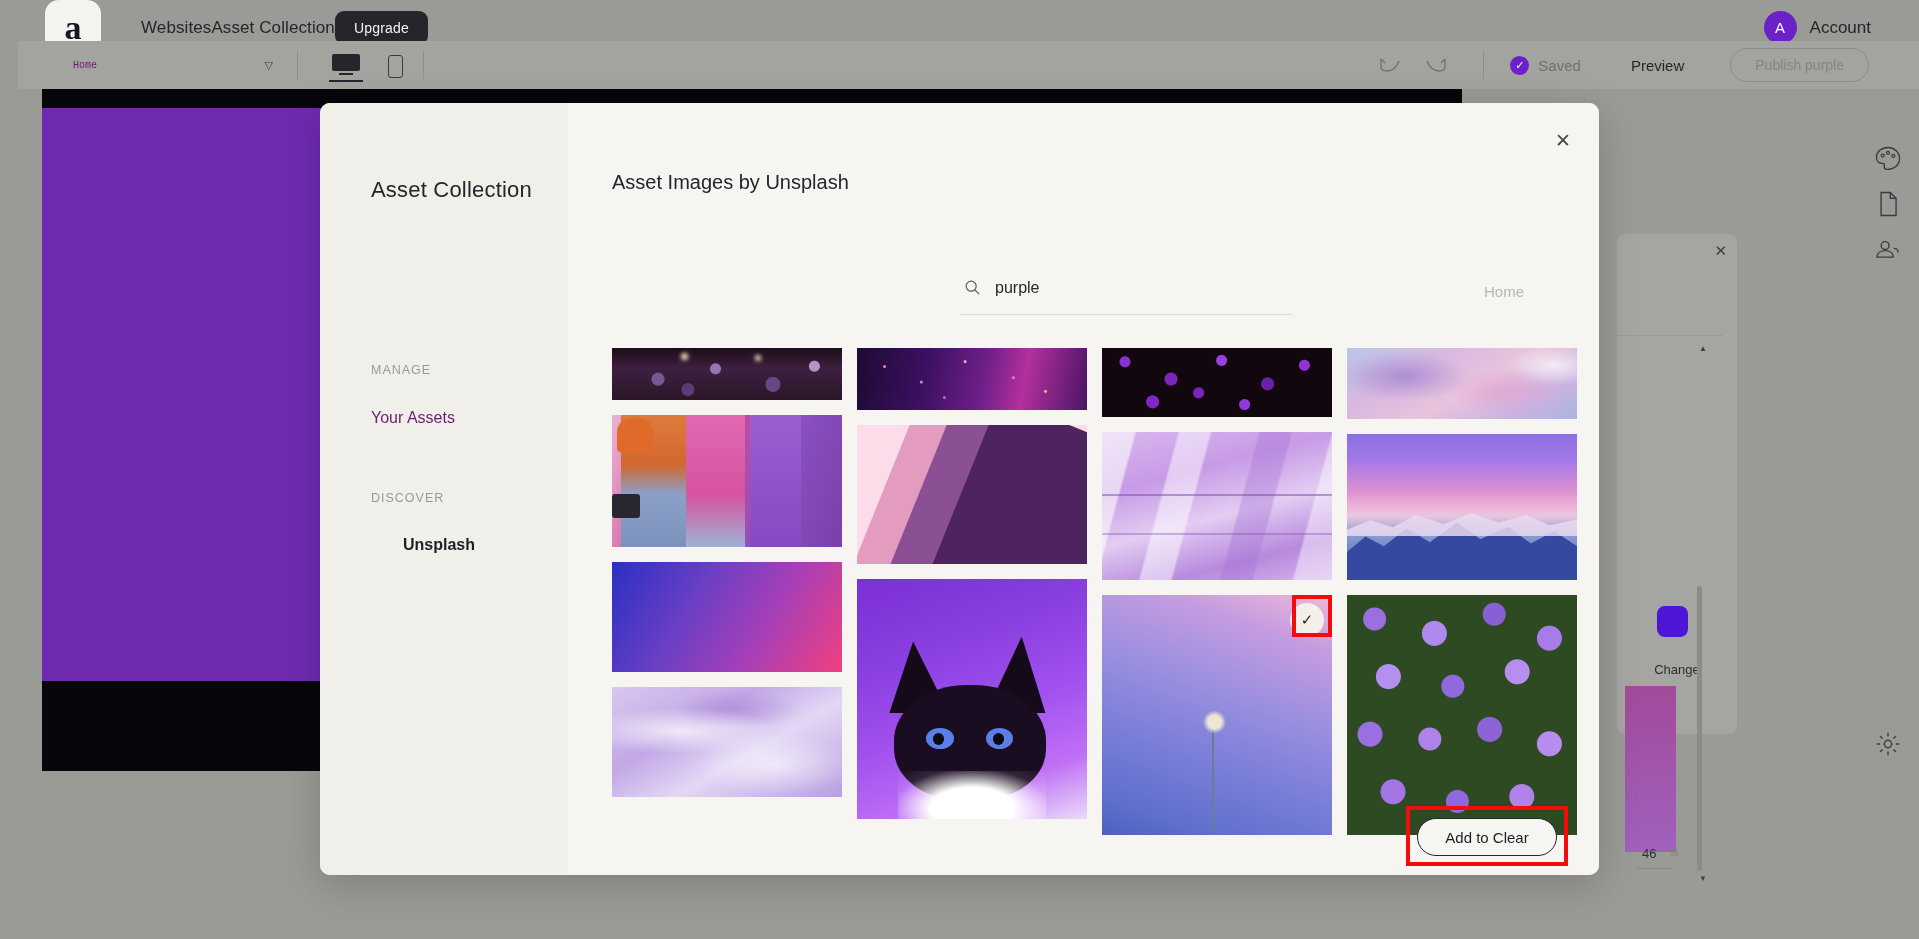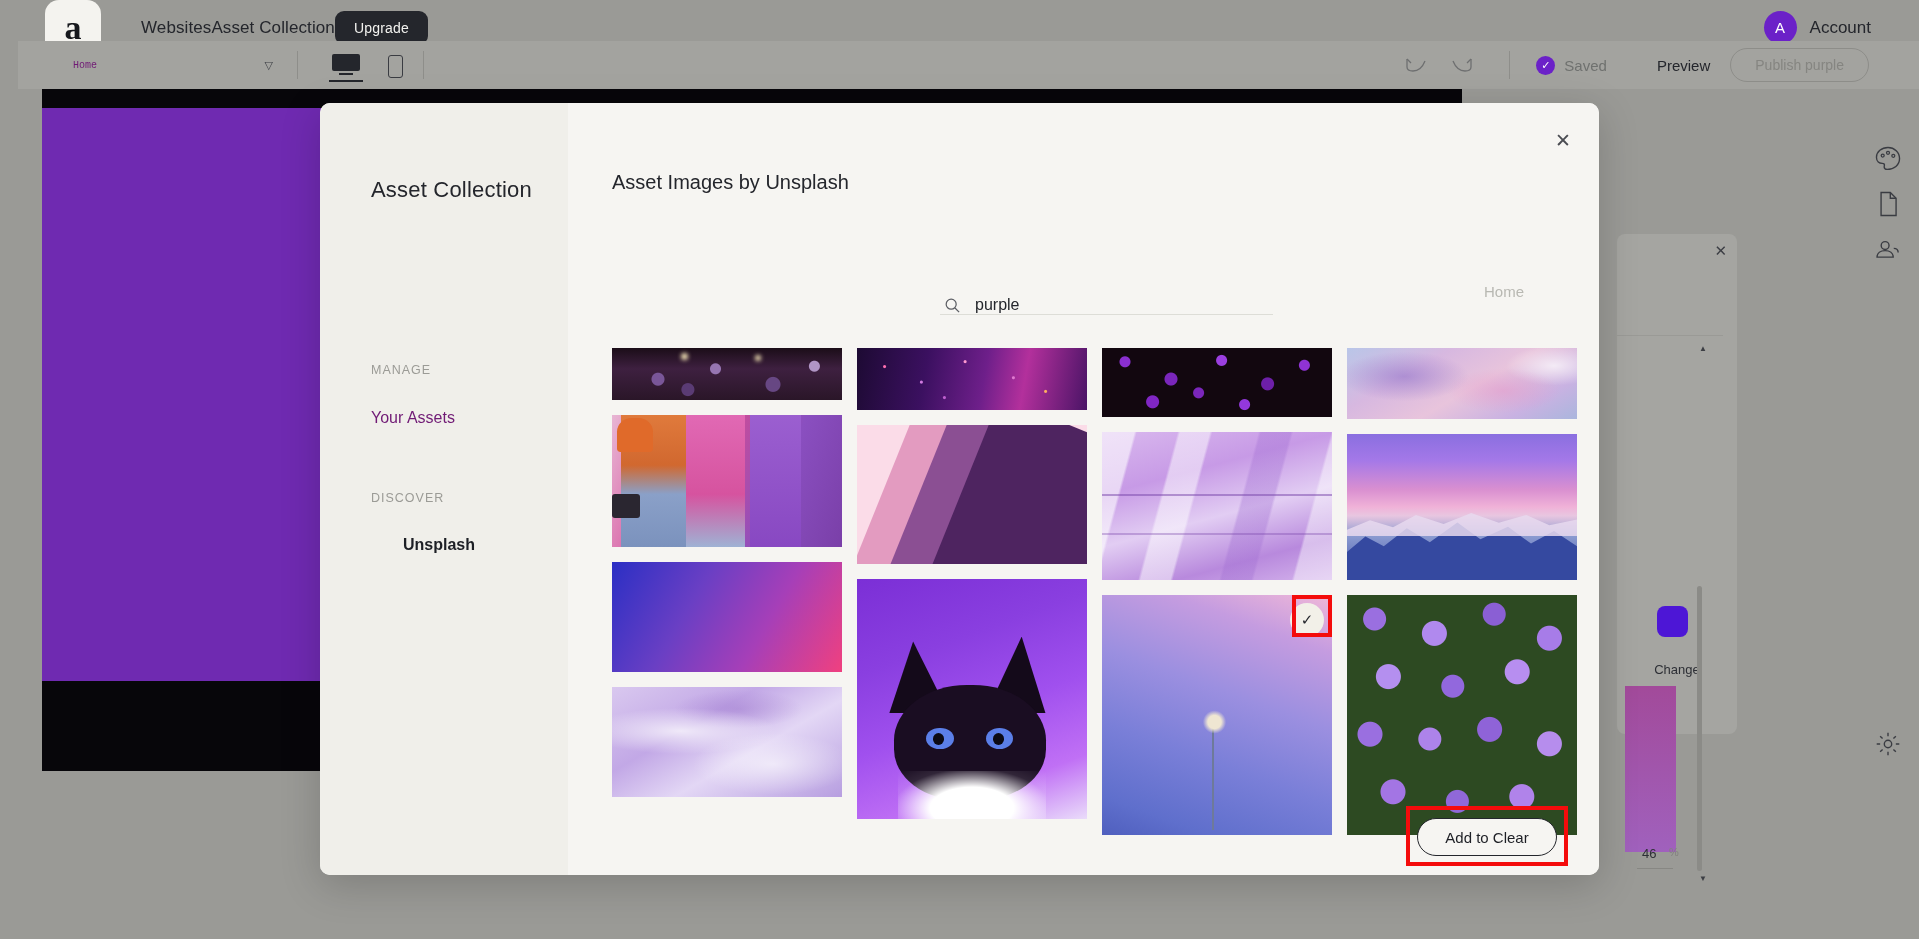--- a/index.html
+++ b/index.html
@@ -52,21 +52,21 @@
   .dev-desktop-underline { position:absolute; left:-3px; top:28px; width:34px; height:2px; background:#24262c; }
   .dev-mobile { width:15px; height:23px; border:1.6px solid #3a3c42; border-radius:3px; margin-top:3px; }
   .subbar-right { margin-left: auto; display: flex; align-items: center; gap: 0; margin-right: 50px; }
   .undo-redo { display: flex; gap: 16px; align-items: center; margin-right: 22px; opacity: .5; }
   .saved-wrap { display: flex; align-items: center; gap: 9px; margin-right: 50px; }
   .saved-dot {
     width: 19px; height: 19px; border-radius: 50%; background: #6b21c8;
     display:flex; align-items:center; justify-content:center; color:#fff; font-size:11px;
   }
   .saved-text { font-size: 15px; color: #6f716f; }
-  .preview-text { font-size: 15px; color: #24262c; margin-right: 20px; }
+  .preview-text { font-size: 15px; color: #24262c; margin-right: 46px; }
   .publish-btn {
     border: 1px solid #8d8d89; border-radius: 18px; padding: 8px 24px;
     font-size: 14px; color: #858581;
   }
 
   
   .canvas-black-top { position:absolute; left:42px; top:89px; width:1420px; height:19px; background:#07060a; }
   .canvas-purple { position:absolute; left:42px; top:108px; width:1420px; height:573px; background:#6f2ab1; }
   .canvas-black-bot { position:absolute; left:42px; top:681px; width:1420px; height:90px; background:#07060a; }
   .canvas-scrollbar { position:absolute; left:1464px; top:108px; width:7px; height:140px; background:#c9c9c5; border-radius:4px; }
@@ -103,21 +103,21 @@
   }
   .modal-side { width:248px; background:#f0efea; position:relative; }
   .modal-title { position:absolute; left:51px; top:74px; font-size:22px; color:#24262c; letter-spacing:.2px; }
   .side-group-label { position:absolute; left:51px; font-size:12.5px; color:#9b9b96; letter-spacing:1px; }
   .side-item { position:absolute; left:51px; font-size:16px; color:#701a75; }
   .side-item.active { font-weight:700; color:#1d1f25; }
 
   .modal-main { flex:1; position:relative; background:#f6f5f2; }
   .modal-close { position:absolute; right:28px; top:28px; font-size:19px; color:#4a4c52; line-height:1; }
   .panel-title { position:absolute; left:44px; top:68px; font-size:20px; color:#24262c; }
-  .search-wrap { position:absolute; left:372px; top:176px; width:333px; height:36px; border-bottom:1px solid #ddddd7; display:flex; align-items:flex-end; }
+  .search-wrap { position:absolute; left:392px; top:176px; width:333px; height:36px; border-bottom:1px solid #ddddd7; display:flex; align-items:flex-start; }
   .search-ico { margin-left:4px; width:17px; height:17px; }
   .search-input {
     border:none; outline:none; background:transparent; margin-left:14px;
     font-size:16px; color:#24262c; font-family:"Liberation Sans", sans-serif; width:230px;
   }
   .clear-link { position:absolute; left:916px; top:180px; font-size:15px; color:#b8b8b2; }
 
   .grid-region {
     position:absolute; left:44px; top:245px; width:1000px; height:540px;
     overflow:hidden;

